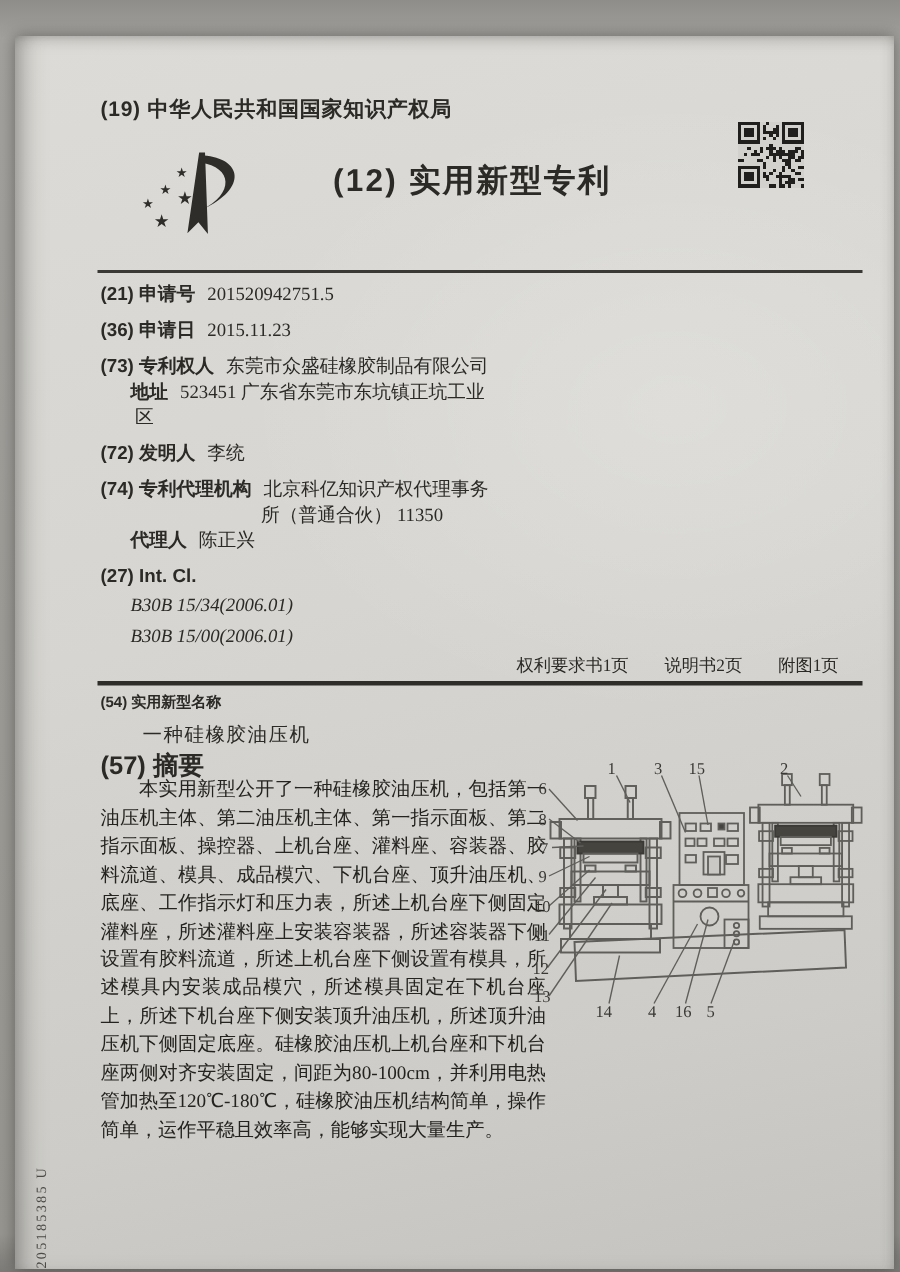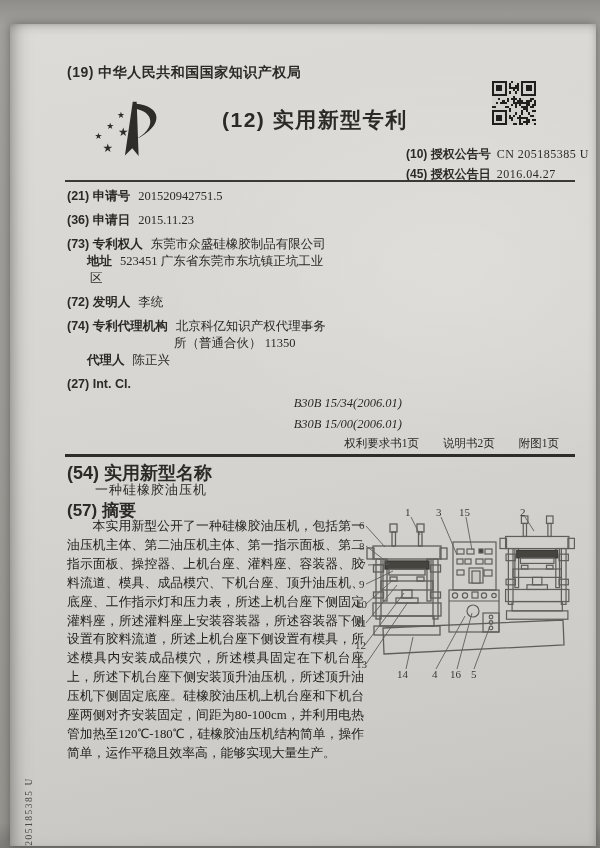--- a/index.html
+++ b/index.html
@@ -27,25 +27,25 @@
   .pub-block .val{font-family:"Liberation Serif",serif;margin-left:6px;letter-spacing:.5px;}
   .rule1{left:55px;top:156px;width:510px;height:2px;background:#3b3935;}
   .rule2{left:55px;top:430px;width:510px;height:2.5px;background:#2f2d2a;}
   .biblio{left:57px;top:164px;width:335px;font-size:12.5px;line-height:17px;}
   .biblio .entry{margin-bottom:7px;}
   .biblio .lbl{font-family:"Liberation Sans",sans-serif;font-weight:bold;}
   .biblio .val{margin-left:8px;}
   .biblio .ind1{padding-left:20px;}
   .biblio .ind2{padding-left:23px;}
   .biblio .ind3{padding-left:91px;}
-  .biblio .it{font-style:italic;text-align:right;}
+  .biblio .it{font-style:italic;}
   .biblio .spaced{line-height:21px;}
   .pages-info{right:37px;top:412px;font-size:11.5px;white-space:nowrap;}
   .pages-info span{margin-left:24px;}
-  .sec54{left:57px;top:437px;font-size:18px;}
+  .sec54{left:57px;top:437px;font-size:10px;}
   .title-val{left:85px;top:457px;font-size:13px;letter-spacing:1px;}
   .sec57{left:57px;top:475px;font-size:17px;}
   .abstract{
     left:57px;top:493px;width:297px;font-size:12.8px;line-height:18.9px;
     text-align:justify;text-indent:2em;color:#242320;
   }
   .figure-wrap{left:343px;top:479px;width:242px;height:210px;}
   .side-vertical{
     left:-28px;top:791px;width:96px;height:13px;
     transform:rotate(-90deg);
@@ -188,28 +188,20 @@
         <rect x="2" y="2" width="3" height="3" fill="#201f1d"></rect>
         <rect x="14" y="0" width="7" height="7"></rect>
         <rect x="15" y="1" width="5" height="5" fill="#d2d1cd"></rect>
         <rect x="16" y="2" width="3" height="3" fill="#201f1d"></rect>
         <rect x="0" y="14" width="7" height="7"></rect>
         <rect x="1" y="15" width="5" height="5" fill="#d2d1cd"></rect>
         <rect x="2" y="16" width="3" height="3" fill="#201f1d"></rect>
       </g>
   </svg>
 
-  <div class="abs pub-block">
-    <div>
-      <span class="lbl">(10) 授权公告号</span><span class="val">CN 205185385 U</span>
-    </div>
-    <div>
-      <span class="lbl">(45) 授权公告日</span><span class="val">2016.04.27</span>
-    </div>
-  </div>
 
   <div class="abs rule1"></div>
 
   <div class="abs biblio">
     <div class="entry">
       <span class="lbl">(21) 申请号</span><span class="val">201520942751.5</span>
     </div>
     <div class="entry">
       <span class="lbl">(36) 申请日</span><span class="val">2015.11.23</span>
     </div>

